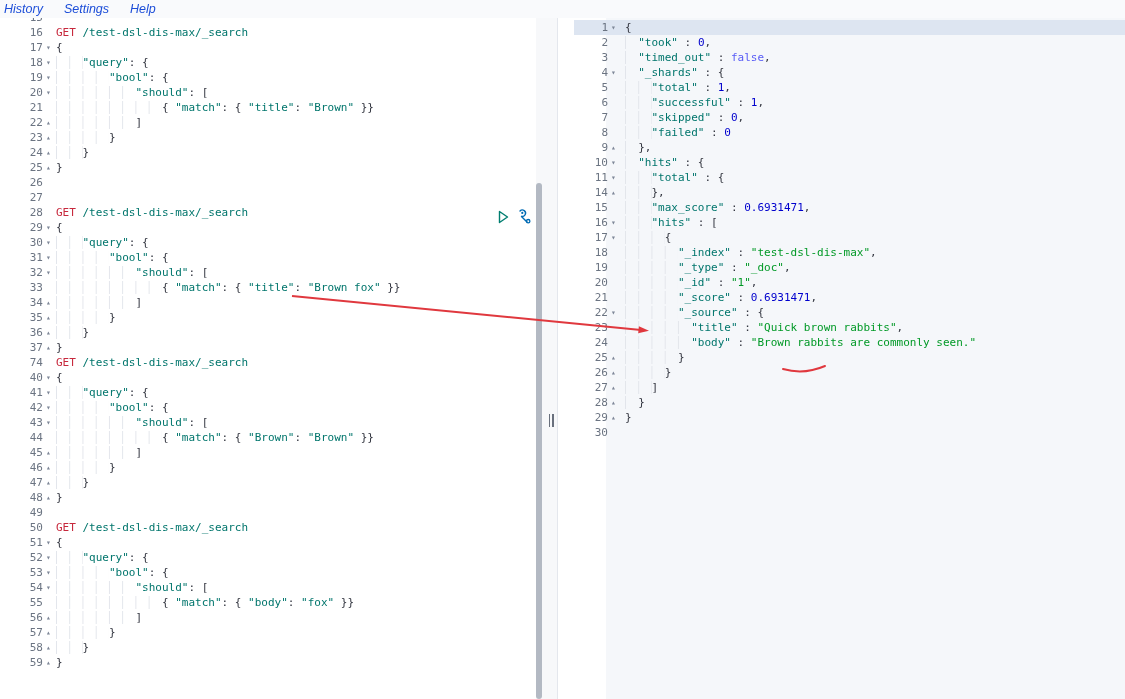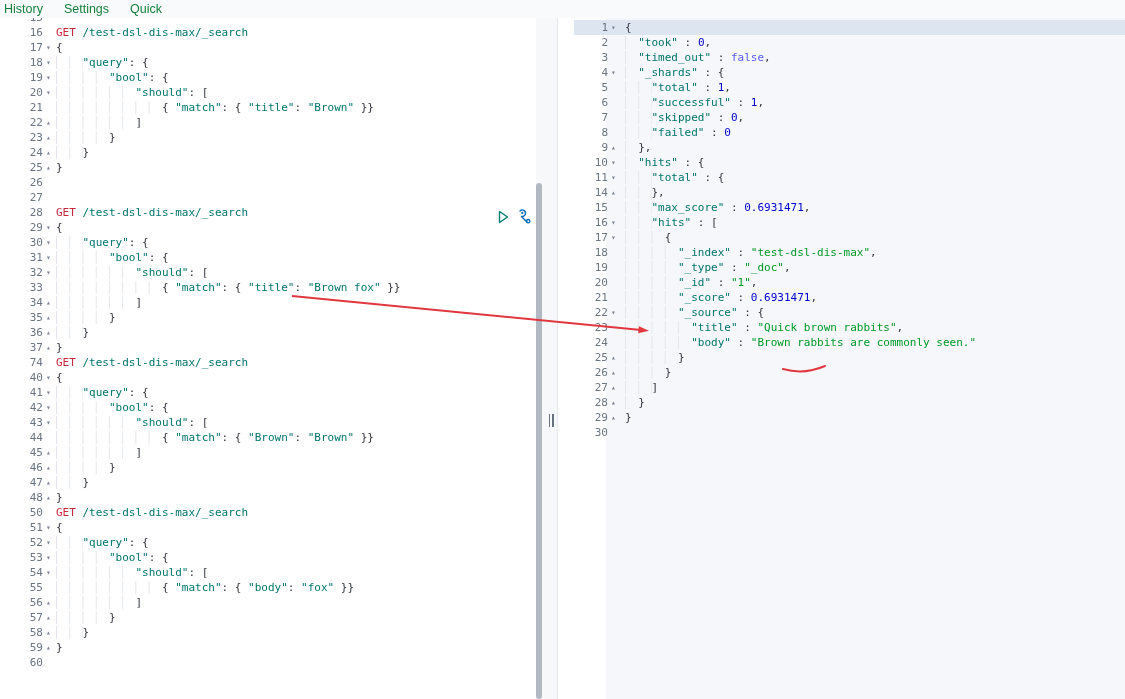--- a/index.html
+++ b/index.html
@@ -4,21 +4,21 @@
 <style>
   * { margin:0; padding:0; box-sizing:border-box; }
   html,body { width:1125px; height:699px; overflow:hidden;
     font-family:"Liberation Sans", sans-serif; background:#f7f8fa; }
   #app { position:relative; width:1125px; height:699px; }
 
   
   #menubar { position:absolute; left:0; top:0; width:1125px; height:18px;
     background:#f9fafc; display:flex; align-items:center; gap:21px;
     padding-left:4px; z-index:30; }
-  .menu-item { font-size:12.5px; color:#15803d; cursor:pointer; line-height:18px; }
+  .menu-item { font-size:12.5px; color:#1d4ed8; cursor:pointer; line-height:18px;font-style:italic; }
 
   
   .pane { position:absolute; top:18px; height:681px; overflow:hidden;padding-left:16px; }
   #left-pane  { left:0;   width:536px;  background:#ffffff; }
   #right-pane { left:557px; width:568px; background:#f5f7fa;
     border-left:1px solid #e4e7ed; }
   #right-gutter-bg { position:absolute; left:0; top:0; width:48px; height:681px;
     background:#ffffff; }
 
   .lines { position:relative; }
@@ -75,21 +75,21 @@
     z-index:40; pointer-events:none; }
 </style>
 </head>
 <body>
 
 <div id="app">
 
   <div id="menubar">
     <span class="menu-item">History</span>
     <span class="menu-item">Settings</span>
-    <span class="menu-item">Quick</span>
+    <span class="menu-item">Help</span>
   </div>
 
   <div class="pane" id="left-pane">
     <div class="lines" id="left-lines">
         <div class="row"><div class="gut"><span class="num">15</span><span class="fold"></span></div><div class="code"></div></div>
         <div class="row"><div class="gut"><span class="num">16</span><span class="fold"></span></div><div class="code"><span class="tk-m">GET</span><span class="tk-p"> </span><span class="tk-u">/test-dsl-dis-max/_search</span></div></div>
         <div class="row"><div class="gut"><span class="num">17</span><span class="fold">▾</span></div><div class="code"><span class="tk-p">{</span></div></div>
         <div class="row"><div class="gut"><span class="num">18</span><span class="fold">▾</span></div><div class="code"><span class="ind tk-p">    </span><span class="tk-k">"query"</span><span class="tk-p">: {</span></div></div>
         <div class="row"><div class="gut"><span class="num">19</span><span class="fold">▾</span></div><div class="code"><span class="ind tk-p">        </span><span class="tk-k">"bool"</span><span class="tk-p">: {</span></div></div>
         <div class="row"><div class="gut"><span class="num">20</span><span class="fold">▾</span></div><div class="code"><span class="ind tk-p">            </span><span class="tk-k">"should"</span><span class="tk-p">: [</span></div></div>
@@ -113,31 +113,31 @@
         <div class="row"><div class="gut"><span class="num">74</span><span class="fold"></span></div><div class="code"><span class="tk-m">GET</span><span class="tk-p"> </span><span class="tk-u">/test-dsl-dis-max/_search</span></div></div>
         <div class="row"><div class="gut"><span class="num">40</span><span class="fold">▾</span></div><div class="code"><span class="tk-p">{</span></div></div>
         <div class="row"><div class="gut"><span class="num">41</span><span class="fold">▾</span></div><div class="code"><span class="ind tk-p">    </span><span class="tk-k">"query"</span><span class="tk-p">: {</span></div></div>
         <div class="row"><div class="gut"><span class="num">42</span><span class="fold">▾</span></div><div class="code"><span class="ind tk-p">        </span><span class="tk-k">"bool"</span><span class="tk-p">: {</span></div></div>
         <div class="row"><div class="gut"><span class="num">43</span><span class="fold">▾</span></div><div class="code"><span class="ind tk-p">            </span><span class="tk-k">"should"</span><span class="tk-p">: [</span></div></div>
         <div class="row"><div class="gut"><span class="num">44</span><span class="fold"></span></div><div class="code"><span class="ind tk-p">                </span><span class="tk-p">{ </span><span class="tk-k">"match"</span><span class="tk-p">: { </span><span class="tk-k">"Brown"</span><span class="tk-p">: </span><span class="tk-k">"Brown"</span><span class="tk-p"> }}</span></div></div>
         <div class="row"><div class="gut"><span class="num">45</span><span class="fold">▴</span></div><div class="code"><span class="ind tk-p">            </span><span class="tk-p">]</span></div></div>
         <div class="row"><div class="gut"><span class="num">46</span><span class="fold">▴</span></div><div class="code"><span class="ind tk-p">        </span><span class="tk-p">}</span></div></div>
         <div class="row"><div class="gut"><span class="num">47</span><span class="fold">▴</span></div><div class="code"><span class="ind tk-p">    </span><span class="tk-p">}</span></div></div>
         <div class="row"><div class="gut"><span class="num">48</span><span class="fold">▴</span></div><div class="code"><span class="tk-p">}</span></div></div>
+        <div class="row"><div class="gut"><span class="num">49</span><span class="fold"></span></div><div class="code"></div></div>
         <div class="row"><div class="gut"><span class="num">50</span><span class="fold"></span></div><div class="code"><span class="tk-m">GET</span><span class="tk-p"> </span><span class="tk-u">/test-dsl-dis-max/_search</span></div></div>
         <div class="row"><div class="gut"><span class="num">51</span><span class="fold">▾</span></div><div class="code"><span class="tk-p">{</span></div></div>
         <div class="row"><div class="gut"><span class="num">52</span><span class="fold">▾</span></div><div class="code"><span class="ind tk-p">    </span><span class="tk-k">"query"</span><span class="tk-p">: {</span></div></div>
         <div class="row"><div class="gut"><span class="num">53</span><span class="fold">▾</span></div><div class="code"><span class="ind tk-p">        </span><span class="tk-k">"bool"</span><span class="tk-p">: {</span></div></div>
         <div class="row"><div class="gut"><span class="num">54</span><span class="fold">▾</span></div><div class="code"><span class="ind tk-p">            </span><span class="tk-k">"should"</span><span class="tk-p">: [</span></div></div>
         <div class="row"><div class="gut"><span class="num">55</span><span class="fold"></span></div><div class="code"><span class="ind tk-p">                </span><span class="tk-p">{ </span><span class="tk-k">"match"</span><span class="tk-p">: { </span><span class="tk-k">"body"</span><span class="tk-p">: </span><span class="tk-k">"fox"</span><span class="tk-p"> }}</span></div></div>
         <div class="row"><div class="gut"><span class="num">56</span><span class="fold">▴</span></div><div class="code"><span class="ind tk-p">            </span><span class="tk-p">]</span></div></div>
         <div class="row"><div class="gut"><span class="num">57</span><span class="fold">▴</span></div><div class="code"><span class="ind tk-p">        </span><span class="tk-p">}</span></div></div>
         <div class="row"><div class="gut"><span class="num">58</span><span class="fold">▴</span></div><div class="code"><span class="ind tk-p">    </span><span class="tk-p">}</span></div></div>
         <div class="row"><div class="gut"><span class="num">59</span><span class="fold">▴</span></div><div class="code"><span class="tk-p">}</span></div></div>
-        <div class="row"><div class="gut"><span class="num">60</span><span class="fold"></span></div><div class="code"></div></div>
       </div>
   </div>
 
   <div id="left-scrollbar"></div>
 
   <div id="resize-handle">
       <i></i>
       <i></i>
     </div>
 

